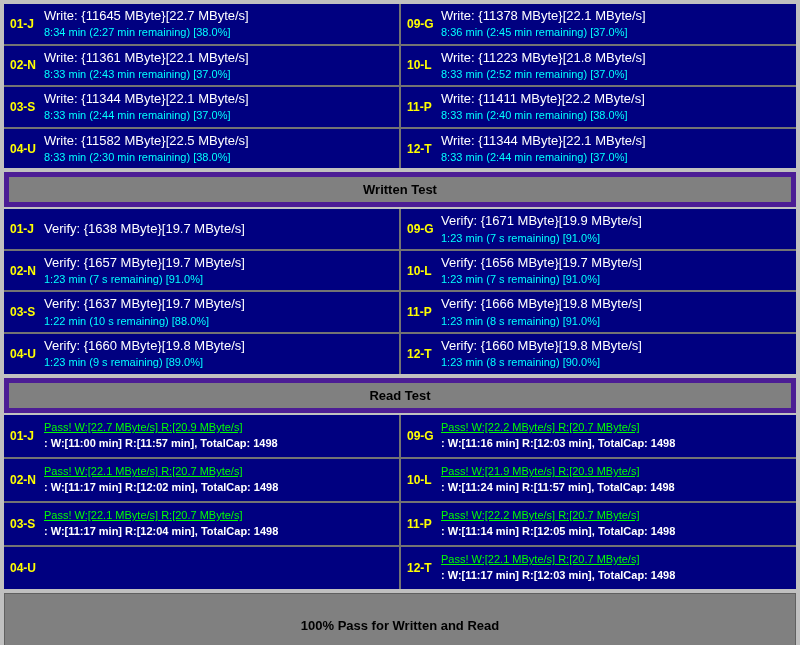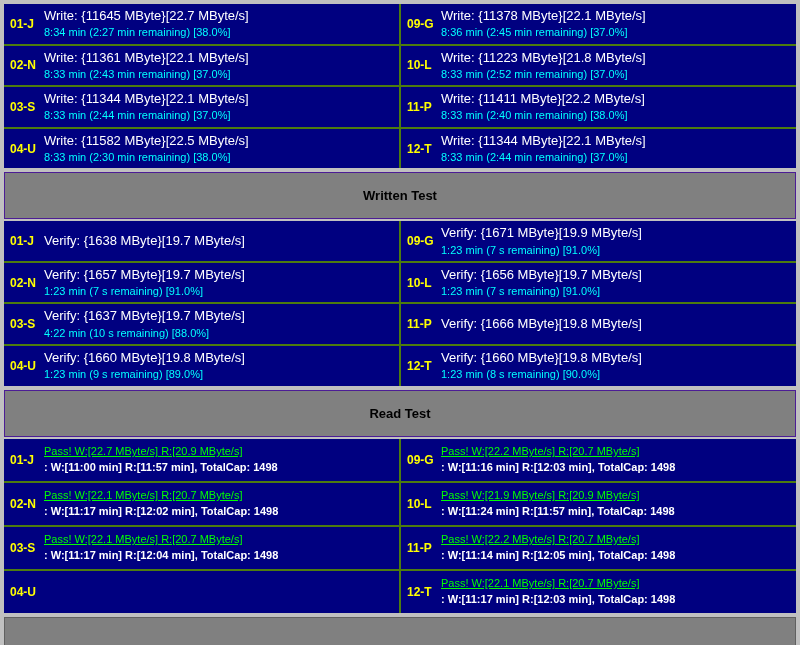--- a/index.html
+++ b/index.html
@@ -15,21 +15,21 @@
       background: #c0c0c0;
       padding: 4px;
     }
     .section {
       margin-bottom: 4px;
     }
     .grid {
       display: grid;
       grid-template-columns: 1fr 1fr;
       gap: 2px;
-      background: #4d7c0f;
+      background: #737373;
     }
     .cell {
       background: #000080;
       color: #ffffff;
       padding: 3px 6px;
       display: flex;
       align-items: center;
       gap: 6px;
       min-height: 38px;
     }
@@ -50,23 +50,23 @@
     .cell-content .line2 {
       color: #00ffff;
       font-size: 11px;
     }
     .section-header {
       text-align: center;
       background: #808080;
       color: #000000;
       font-weight: bold;
       font-size: 13px;
-      padding: 15px;
+      padding: 5px;
       margin: 4px 0 2px 0;
-      border: 1px solid #4c1d95;
+      border: 5px solid #4c1d95;
     }
     .pass-cell {
       background: #000080;
       color: #ffffff;
       padding: 3px 6px;
       display: flex;
       align-items: center;
       gap: 6px;
       min-height: 42px;
     }
@@ -185,27 +185,28 @@
           <span class="cell-id">10-L</span>
           <div class="cell-content">
             <div class="line1">Verify: {1656 MByte}[19.7 MByte/s]</div>
             <div class="line2">1:23 min (7 s remaining)  [91.0%]</div>
           </div>
         </div>
         <div class="cell">
           <span class="cell-id">03-S</span>
           <div class="cell-content">
             <div class="line1">Verify: {1637 MByte}[19.7 MByte/s]</div>
-            <div class="line2">4:22 min (10 s remaining)  [88.0%]</div>
+            <div class="line2">1:22 min (10 s remaining)  [88.0%]</div>
           </div>
         </div>
         <div class="cell">
           <span class="cell-id">11-P</span>
           <div class="cell-content">
             <div class="line1">Verify: {1666 MByte}[19.8 MByte/s]</div>
+            <div class="line2">1:23 min (8 s remaining)  [91.0%]</div>
           </div>
         </div>
         <div class="cell">
           <span class="cell-id">04-U</span>
           <div class="cell-content">
             <div class="line1">Verify: {1660 MByte}[19.8 MByte/s]</div>
             <div class="line2">1:23 min (9 s remaining)  [89.0%]</div>
           </div>
         </div>
         <div class="cell">

